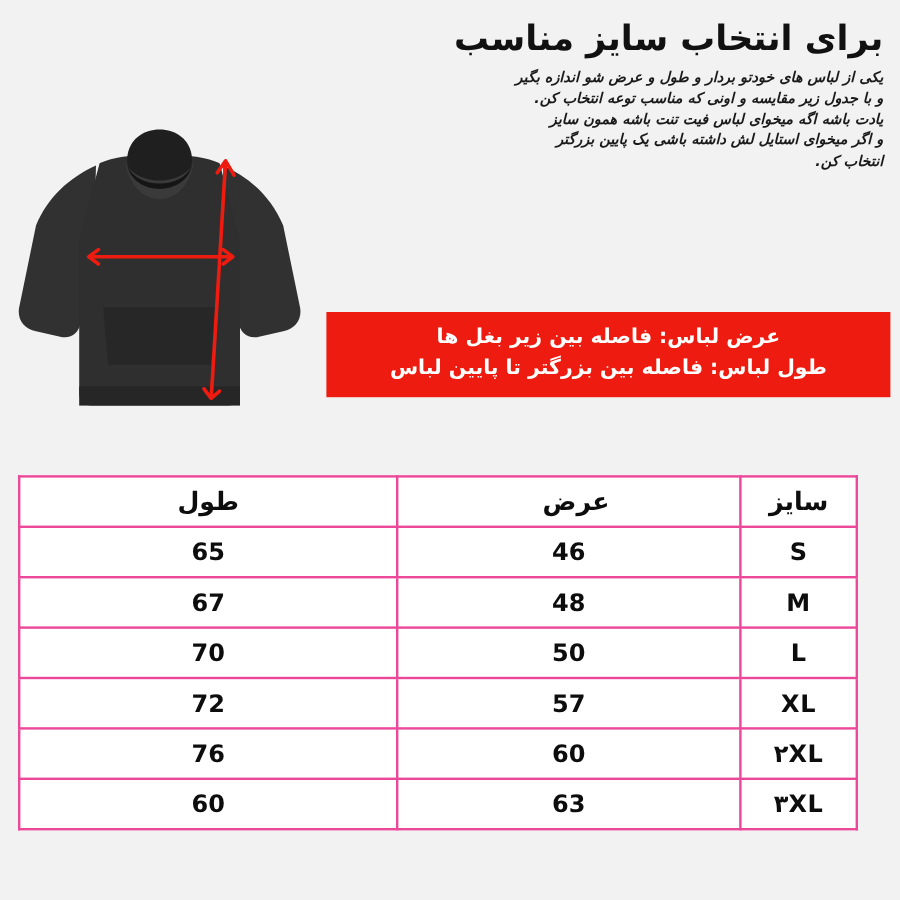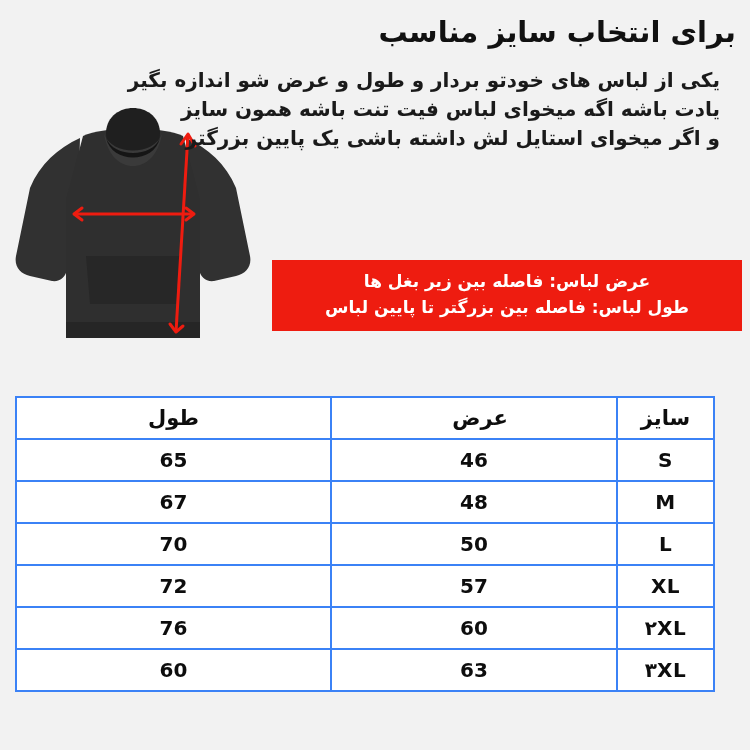--- a/index.html
+++ b/index.html
@@ -41,25 +41,26 @@
   .headline {
     font-size: 29px;
     font-weight: bold;
     color: #111;
     line-height: 1.25;
     margin: 0 0 6px 0;
     letter-spacing: -0.2px;
   }
 
   .para {
-    font-size: 20px;
+    font-size: 12px;
     font-weight: bold;
     color: #1a1a1a;
     line-height: 1.45;
-    margin: 16px;
+    margin: 0;
+    font-style: italic;
   }
   .para div { white-space: nowrap; }
 
   .note {
     margin-top: 9px;
     font-size: 16.5px;
     font-weight: bold;
     color: #e8140c;
     line-height: 1.45;
   }
@@ -100,21 +101,21 @@
     width: 680px;
   }
   table.size-table {
     border-collapse: collapse;
     width: 680px;
     background: #ffffff;
     table-layout: fixed;
   }
   table.size-table th,
   table.size-table td {
-    border: 2px solid #3b82f6;
+    border: 2px solid #ec4899;
     text-align: center;
     font-weight: bold;
     color: #0d0d0d;
     height: 40px;
     padding: 0;
   }
   table.size-table th {
     font-size: 21px;
   }
   table.size-table th.c-size { width: 95px; }
@@ -165,22 +166,24 @@
           <polyline points="162,264 168,272 175,266" stroke-linecap="round" stroke-linejoin="round"></polyline>
           <polyline points="173,84 180,74 187,86" stroke-linecap="round" stroke-linejoin="round"></polyline>
         </g>
       </svg>
     </div>
 
     <div class="text-block">
       <h1 class="headline">برای انتخاب سایز مناسب</h1>
       <div class="para">
         <div>یکی از لباس های خودتو بردار و طول و عرض شو اندازه بگیر</div>
+        <div>و با جدول زیر مقایسه و اونی که مناسب توعه انتخاب کن.</div>
         <div>یادت باشه اگه میخوای لباس فیت تنت باشه همون سایز</div>
         <div>و اگر میخوای استایل لش داشته باشی یک پایین بزرگتر</div>
+        <div>انتخاب کن.</div>
       </div>
     </div>
 
     <div class="red-box">
       <div>عرض لباس: فاصله بین زیر بغل ها</div>
       <div>طول لباس: فاصله بین بزرگتر تا پایین لباس</div>
     </div>
   </div>
 
   <div class="table-wrap">

